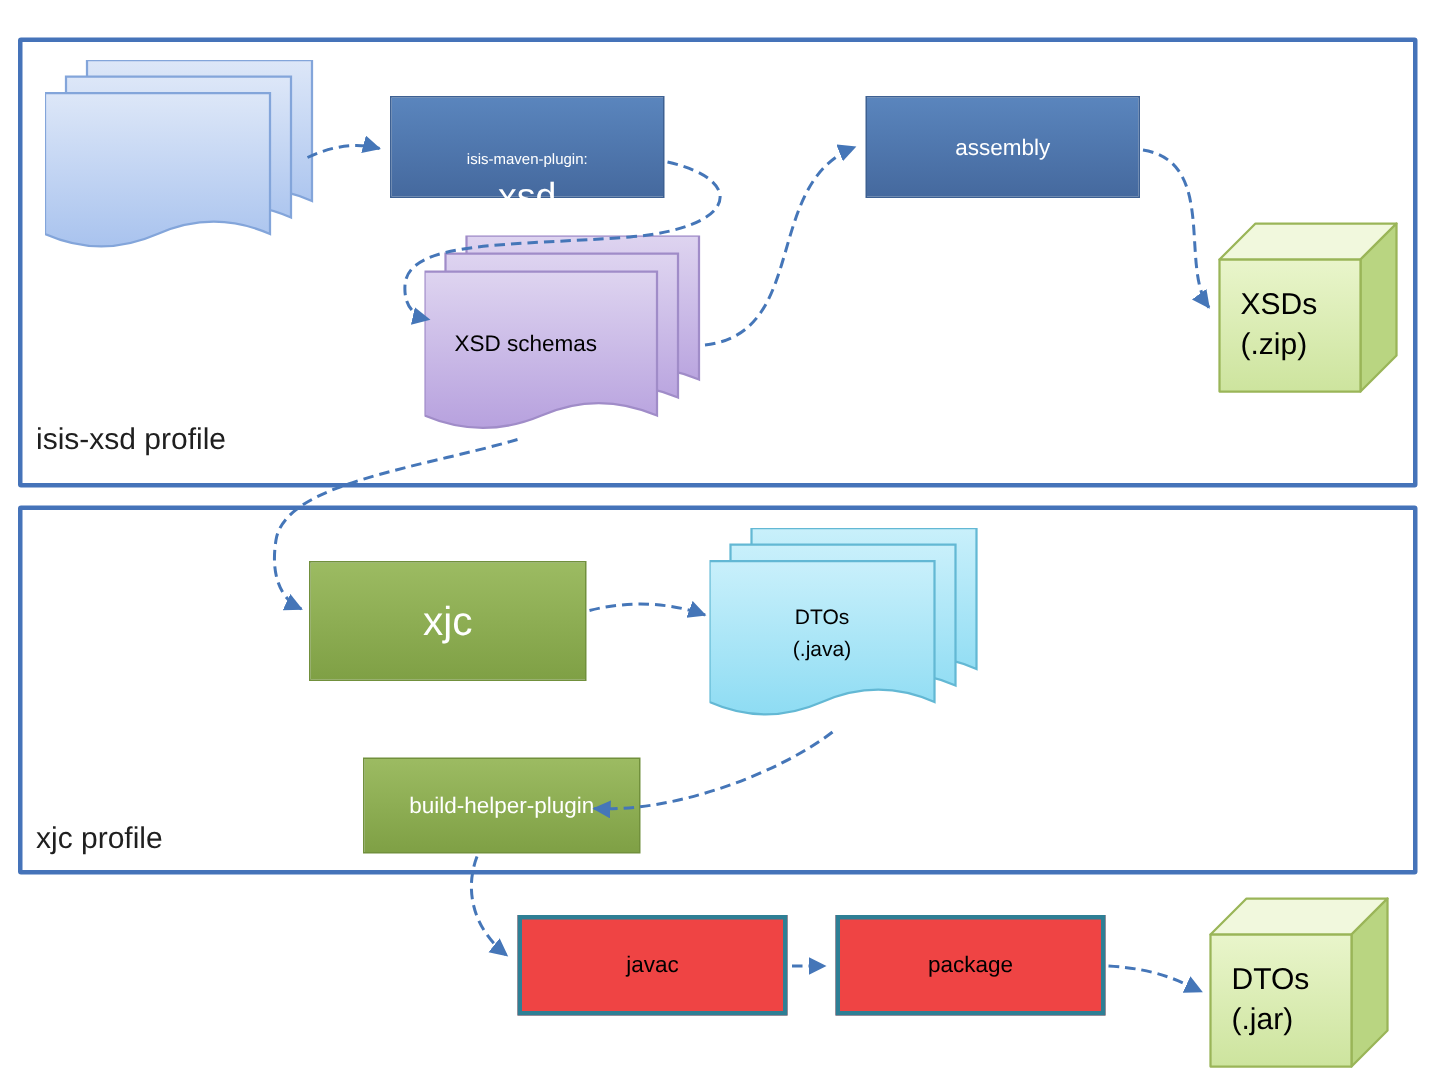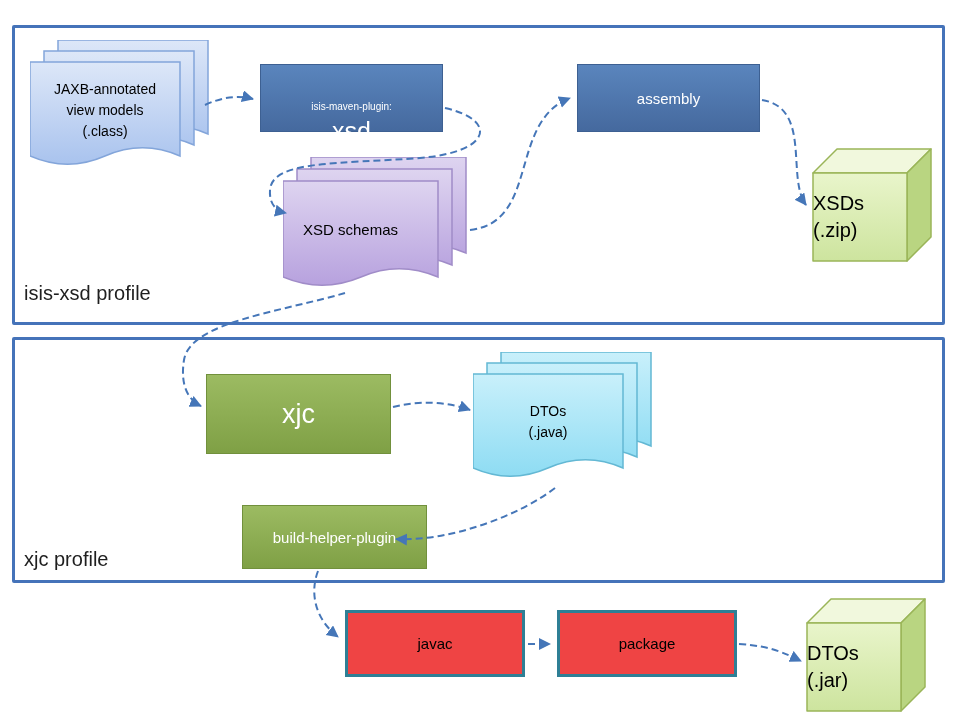--- a/index.html
+++ b/index.html
@@ -63,20 +63,21 @@
   }
   .cube-text {
     position:absolute;
     display:flex;
     flex-direction:column;
     align-items:flex-start;
     justify-content:center;
     color:#000000;
     font-size:20px;
     line-height:27px;
+    padding-left:14px;
     pointer-events:none;
   }
   #arrow-layer {
     position:absolute;
     left:0; top:0;
     pointer-events:none;
   }
 </style>
 </head>
 <body>
@@ -94,25 +95,20 @@
         <stop offset="0" stop-color="#dde7f8"></stop>
         <stop offset="1" stop-color="#a9c3ee"></stop>
       </linearGradient>
     </defs>
     <g stroke="#83a5da" stroke-width="1.5" fill="url(#gDocBlue)">
       <path transform="translate(28,0)" d="M0,0 L150,0 L150,94 C125,83 100,83 75,94 C50,105 25,105 0,94 Z"></path>
       <path transform="translate(14,11)" d="M0,0 L150,0 L150,94 C125,83 100,83 75,94 C50,105 25,105 0,94 Z"></path>
       <path transform="translate(0,22)" d="M0,0 L150,0 L150,94 C125,83 100,83 75,94 C50,105 25,105 0,94 Z"></path>
     </g>
   </svg>
-  <div class="doc-text" style="left:0; top:22px; width:150px; height:96px;">
-    <span>JAXB-annotated</span>
-    <span>view models</span>
-    <span>(.class)</span>
-  </div>
 </div>
 
 <div class="box box-blue" style="left:260px; top:64px; width:183px; height:68px;">
   <span class="small-line">isis-maven-plugin:</span>
   <span class="big-line">xsd</span>
 </div>
 
 <div class="box box-blue" style="left:577px; top:64px; width:183px; height:68px;text-align:center;">
   <span class="mid-line">assembly</span>
 </div>

